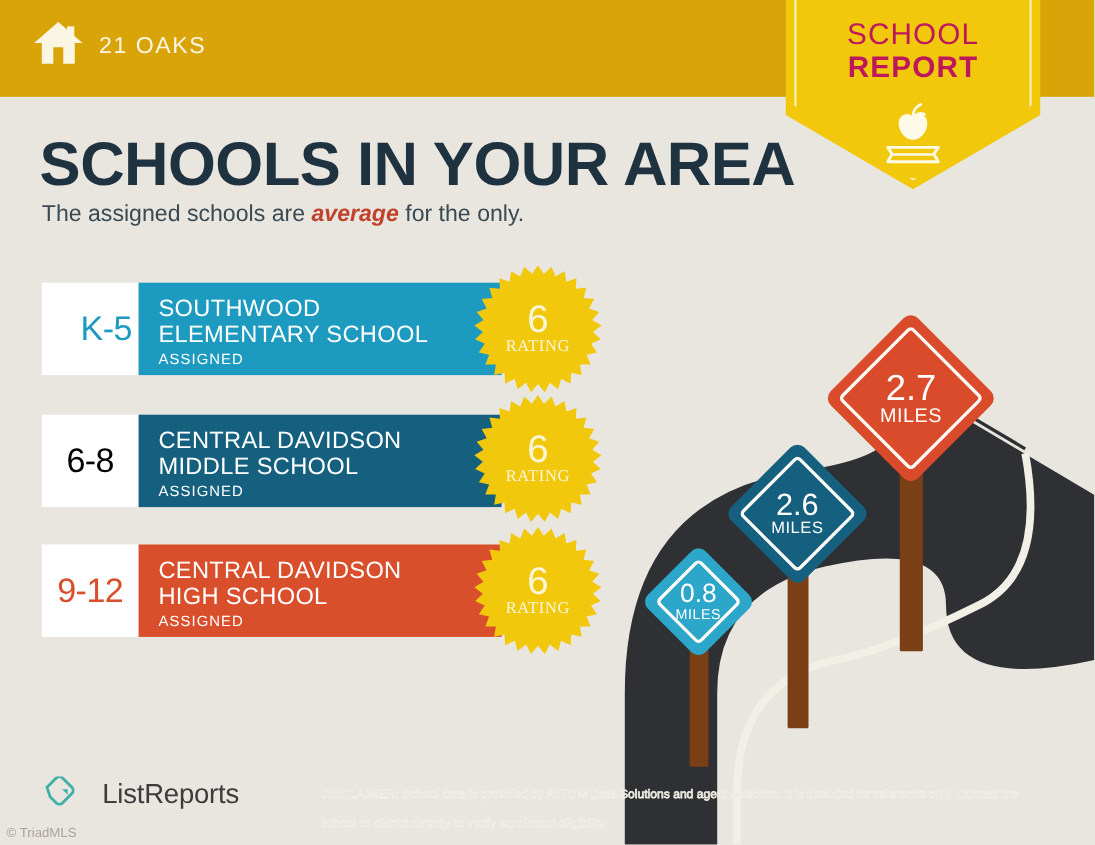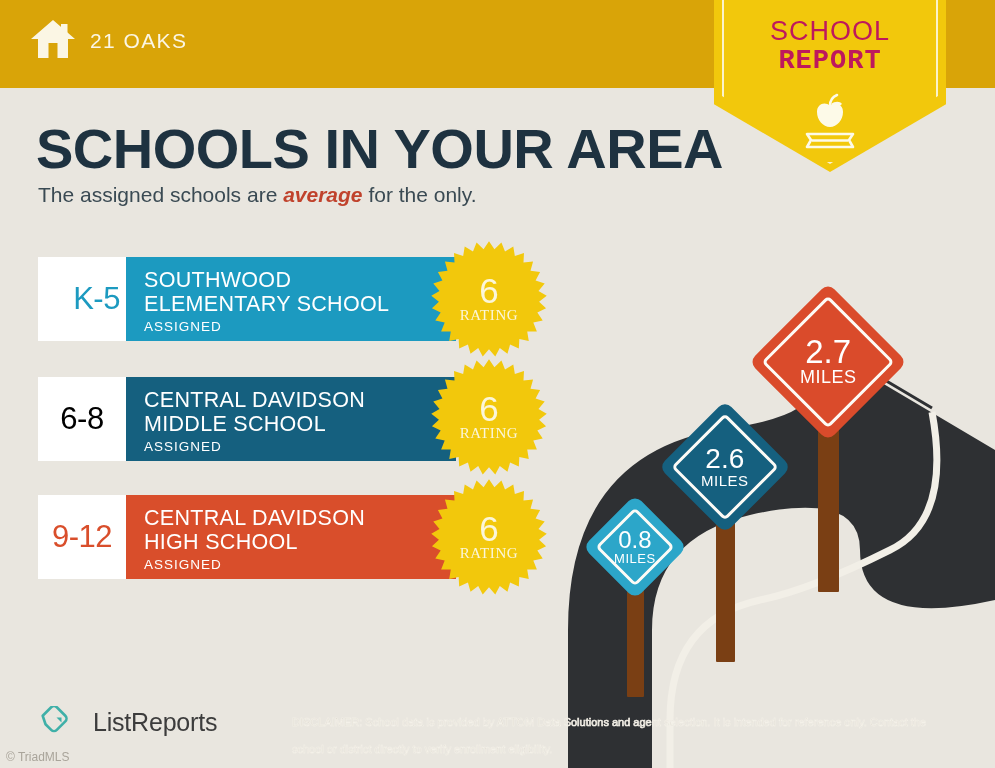--- a/index.html
+++ b/index.html
@@ -35,21 +35,21 @@
     position:absolute; left:8px; top:0px; right:8px; bottom:8px;
     border:2px solid #FBF3CB;
     clip-path:polygon(0 0, 100% 0, 100% 60%, 50% 100%, 0 60%);
     pointer-events:none;
   }
   #report-badge .bt{
     position:absolute; left:0; right:0; top:22px;
     text-align:center; color:#be185d;
     font-size:27px; line-height:30px; letter-spacing:1px; font-weight:400;
   }
-  #report-badge .bt .l2{ font-weight:700; display:block;font-family:Liberation Mono, monospace; }
+  #report-badge .bt .l2{ font-weight:700; display:block; }
   #report-badge .emblem{
     position:absolute; left:0; right:0; top:98px;
     display:flex; flex-direction:column; align-items:center;
   }
 
   
   #page-title{
     position:absolute; left:36px; top:116px;
     color:#1E3240; font-size:56px; font-weight:700; letter-spacing:-0.5px;
   }

